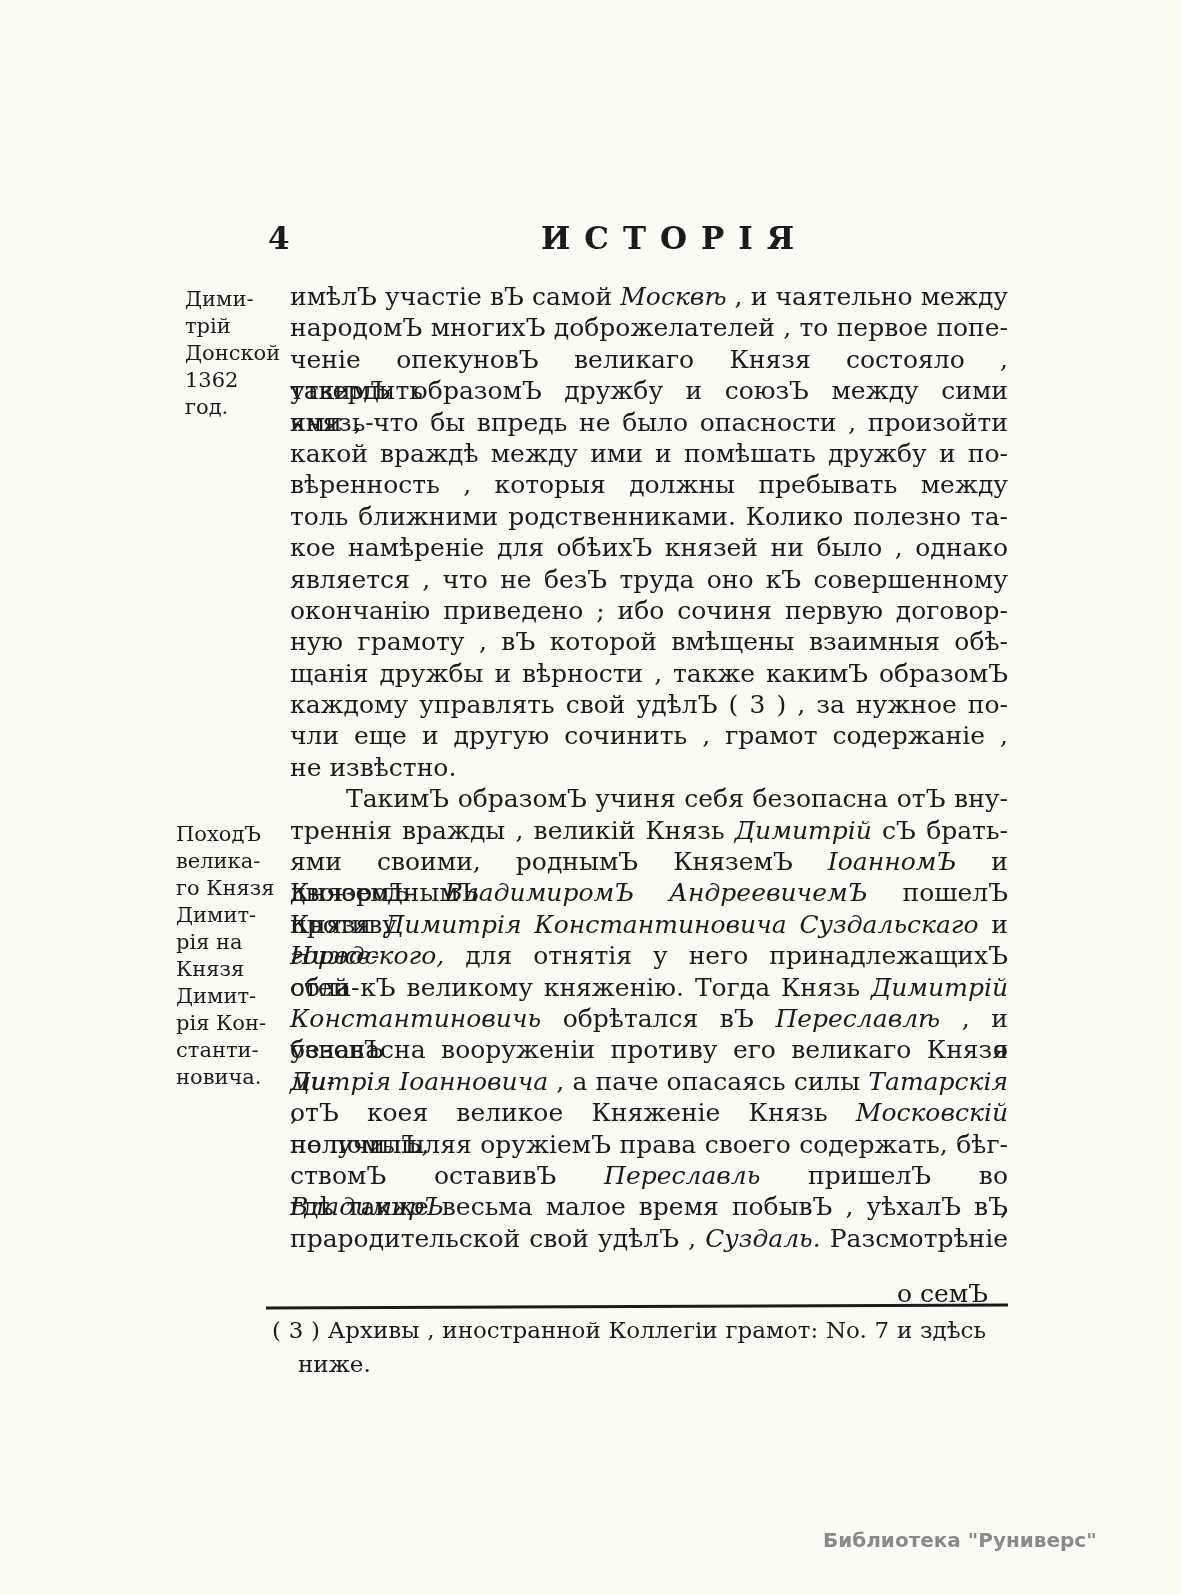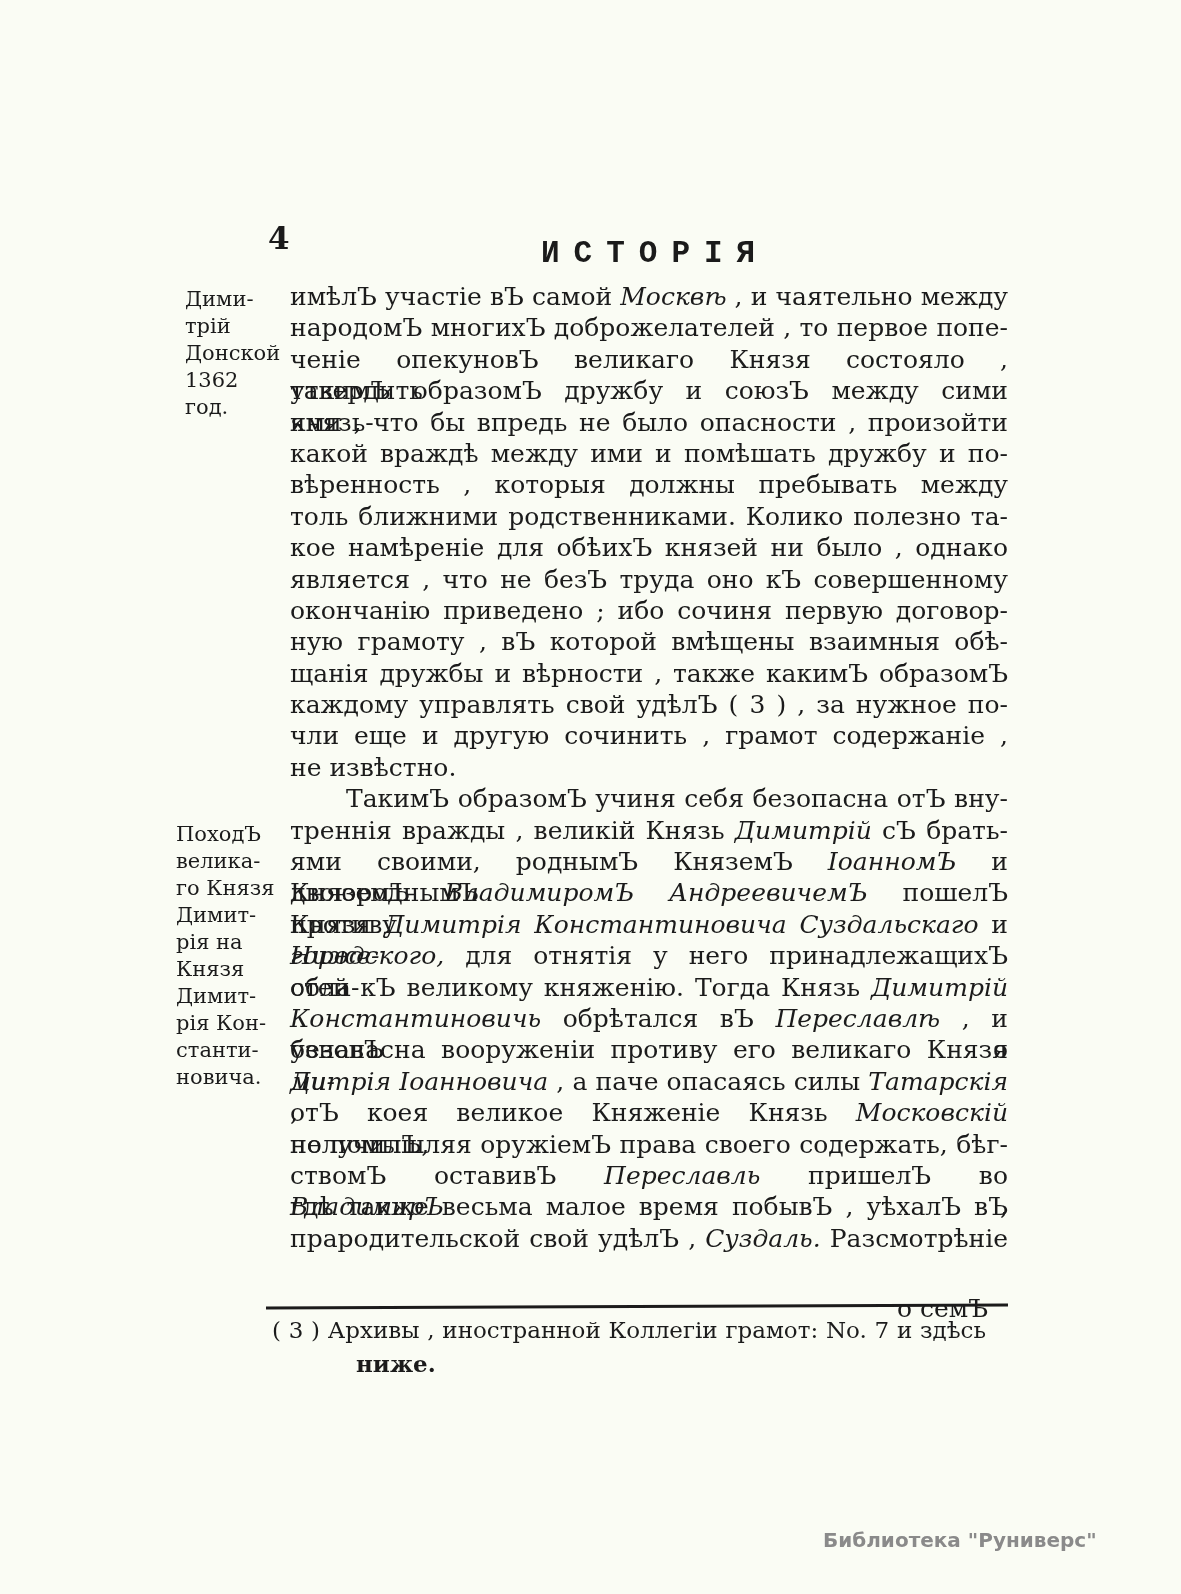--- a/index.html
+++ b/index.html
@@ -14,23 +14,23 @@
     background:var(--paper);
     font-family:"DejaVu Serif", serif;
     color:var(--ink);
     overflow:hidden;
   }
   .pageno{
     position:absolute;left:268px;top:220px;
     font-size:31px;font-weight:bold;
   }
   .title{
-    position:absolute;left:541px;top:236px;
+    position:absolute;left:541px;top:220px;
     font-size:31px;font-weight:bold;
-    letter-spacing:14px;white-space:nowrap;font-family:Liberation Mono, monospace;
+    letter-spacing:14px;white-space:nowrap;
   }
   .mnote{
     position:absolute;left:176px;width:100px;
     font-size:21px;line-height:27px;
   }
   .mnote-1{top:286px;margin-left:9px;}
   .mnote-2{top:821px;}
   #body-text{
     position:absolute;left:270px;top:281px;width:718px;
     font-size:25px;
@@ -40,33 +40,32 @@
     height:31.4px;line-height:31.4px;
     text-align:justify;text-align-last:justify;
   }
   .line.endline{text-align-last:left;}
   .line.indent{text-indent:56px;}
   .it{font-style:italic;}
   .catchword{
     position:absolute;left:270px;top:1278px;width:718px;
     font-size:25px;line-height:31.4px;
     text-align:right;
-    margin-top:15px;
   }
   .fnrule{
     position:absolute;left:266px;top:1305px;width:742px;height:3px;
     background:var(--ink);
     transform:rotate(-0.25deg);
   }
   .footnote{
     position:absolute;left:272px;top:1313px;width:714px;
     font-size:23px;line-height:34px;
   }
   .fn1{text-align:justify;text-align-last:justify;}
-  .fn2{margin-left:84px;font-weight:bold;}
+  .fn2{margin-left:26px;}
   .watermark{
     position:absolute;left:823px;top:1528px;
     font-family:"DejaVu Sans", sans-serif;
     font-size:20px;font-weight:bold;
     color:var(--wm);white-space:nowrap;
   }
 </style>
 </head>
 <body>
 

